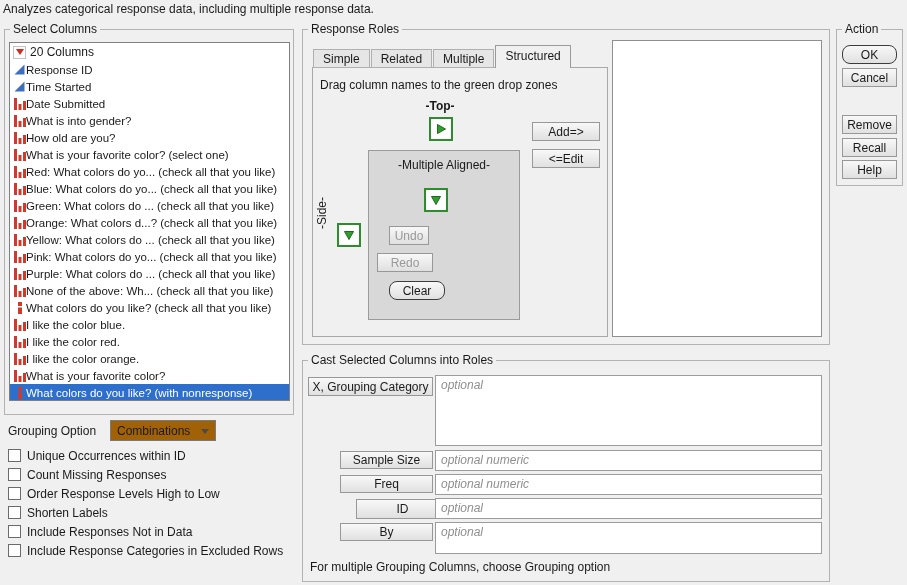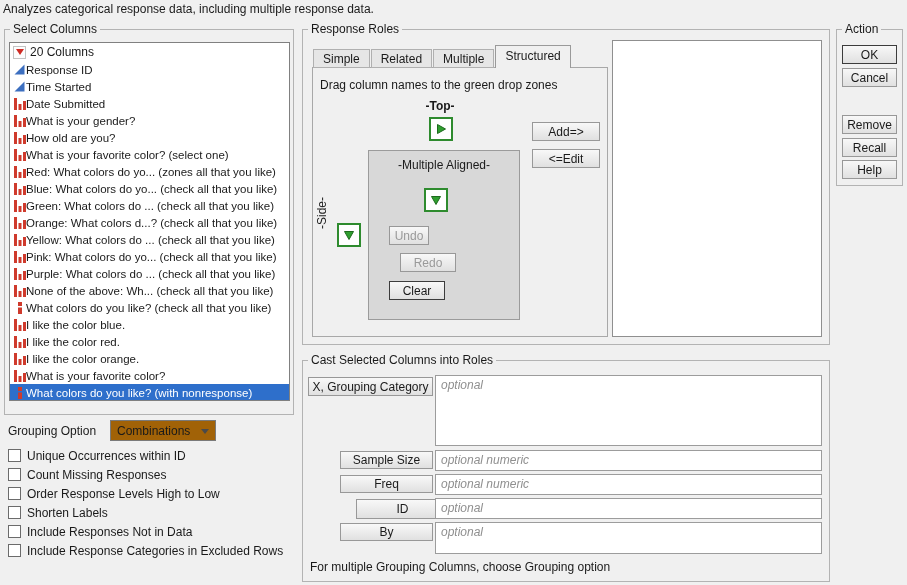--- a/index.html
+++ b/index.html
@@ -53,21 +53,21 @@
   #response-instruction { left:320px; top:78px; z-index:2; }
   #top-label { left:410px; top:99px; width:60px; text-align:center; z-index:2;font-weight:bold; }
   .dropzone { position:absolute; width:24px; height:24px; background:#fff;
     border:2px solid #2e8b2e; display:flex; align-items:center; justify-content:center; z-index:3; }
   #top-dropzone { left:429px; top:117px; }
   #aligned-box { position:absolute; left:368px; top:150px; width:152px; height:170px;
     background:#d8d8d8; border:1px solid #9b9b9b; z-index:2; }
   #aligned-label { left:368px; top:158px; width:152px; text-align:center; z-index:3; }
   #aligned-dropzone { left:424px; top:188px; }
   #undo-btn { left:389px; top:226px; width:40px; height:19px; z-index:3; }
-  #redo-btn { left:400px; top:253px; width:56px; height:19px; z-index:3;text-align:center; }
+  #redo-btn { left:377px; top:253px; width:56px; height:19px; z-index:3;text-align:center; }
   #clear-btn { left:389px; top:281px; width:56px; height:19px; z-index:3; }
   #side-label { left:315px; top:197px; writing-mode:vertical-rl; transform:rotate(180deg); z-index:2; }
   #side-dropzone { left:337px; top:223px; }
   #add-btn { left:532px; top:122px; width:68px; height:19px; z-index:3; }
   #edit-btn { left:532px; top:149px; width:68px; height:19px; z-index:3; }
   #response-list { position:absolute; left:612px; top:40px; width:210px; height:297px;
     background:#fff; border:1px solid #8f8f8f; }
 
   
   #gb-cast { left:302px; top:360px; width:528px; height:222px; }
@@ -89,21 +89,21 @@
   #gb-action { left:836px; top:29px; width:67px; height:157px; }
   #ok-btn     { left:842px; top:45px;  width:55px; height:19px; }
   #cancel-btn { left:842px; top:68px;  width:55px; height:19px; }
   #remove-btn { left:842px; top:115px; width:55px; height:19px; }
   #recall-btn { left:842px; top:138px; width:55px; height:19px; }
   #help-btn   { left:842px; top:160px; width:55px; height:19px; }
 
   .btn { position:absolute; font-family:"Liberation Sans", sans-serif; font-size:12px;
     background:linear-gradient(#f8f8f8,#e0e0e0); border:1px solid #989898; color:#1a1a1a;
     text-align:center; padding:0; cursor:default; }
-  .btn.emph { border-color:#3c3c3c; }
+  .btn.emph { border-color:#3c3c3c;border-radius:8px; }
   .btn.dim { color:#9a9a9a; }
 </style>
 </head>
 <body>
 
 <div class="app">
 
   <div class="abs" id="desc">Analyzes categorical response data, including multiple response data.</div>
 
   <div class="groupbox" id="gb-select">
@@ -142,21 +142,21 @@
           <span>Date Submitted</span>
         </div>
         <div class="col-item">
           <span class="ic">
             <svg width="12" height="12" viewBox="0 0 12 12">
               <rect x="0" y="0" width="3" height="12" fill="#cf3a2c"></rect>
               <rect x="4.5" y="6" width="3" height="6" fill="#cf3a2c"></rect>
               <rect x="9" y="3" width="3" height="9" fill="#cf3a2c"></rect>
             </svg>
           </span>
-          <span>What is your gender?</span>
+          <span>What is into gender?</span>
         </div>
         <div class="col-item">
           <span class="ic">
             <svg width="12" height="12" viewBox="0 0 12 12">
               <rect x="0" y="0" width="3" height="12" fill="#cf3a2c"></rect>
               <rect x="4.5" y="6" width="3" height="6" fill="#cf3a2c"></rect>
               <rect x="9" y="3" width="3" height="9" fill="#cf3a2c"></rect>
             </svg>
           </span>
           <span>How old are you?</span>
@@ -172,21 +172,21 @@
           <span>What is your favorite color? (select one)</span>
         </div>
         <div class="col-item">
           <span class="ic">
             <svg width="12" height="12" viewBox="0 0 12 12">
               <rect x="0" y="0" width="3" height="12" fill="#cf3a2c"></rect>
               <rect x="4.5" y="6" width="3" height="6" fill="#cf3a2c"></rect>
               <rect x="9" y="3" width="3" height="9" fill="#cf3a2c"></rect>
             </svg>
           </span>
-          <span>Red: What colors do yo... (zones all that you like)</span>
+          <span>Red: What colors do yo... (check all that you like)</span>
         </div>
         <div class="col-item">
           <span class="ic">
             <svg width="12" height="12" viewBox="0 0 12 12">
               <rect x="0" y="0" width="3" height="12" fill="#cf3a2c"></rect>
               <rect x="4.5" y="6" width="3" height="6" fill="#cf3a2c"></rect>
               <rect x="9" y="3" width="3" height="9" fill="#cf3a2c"></rect>
             </svg>
           </span>
           <span>Blue: What colors do yo... (check all that you like)</span>

